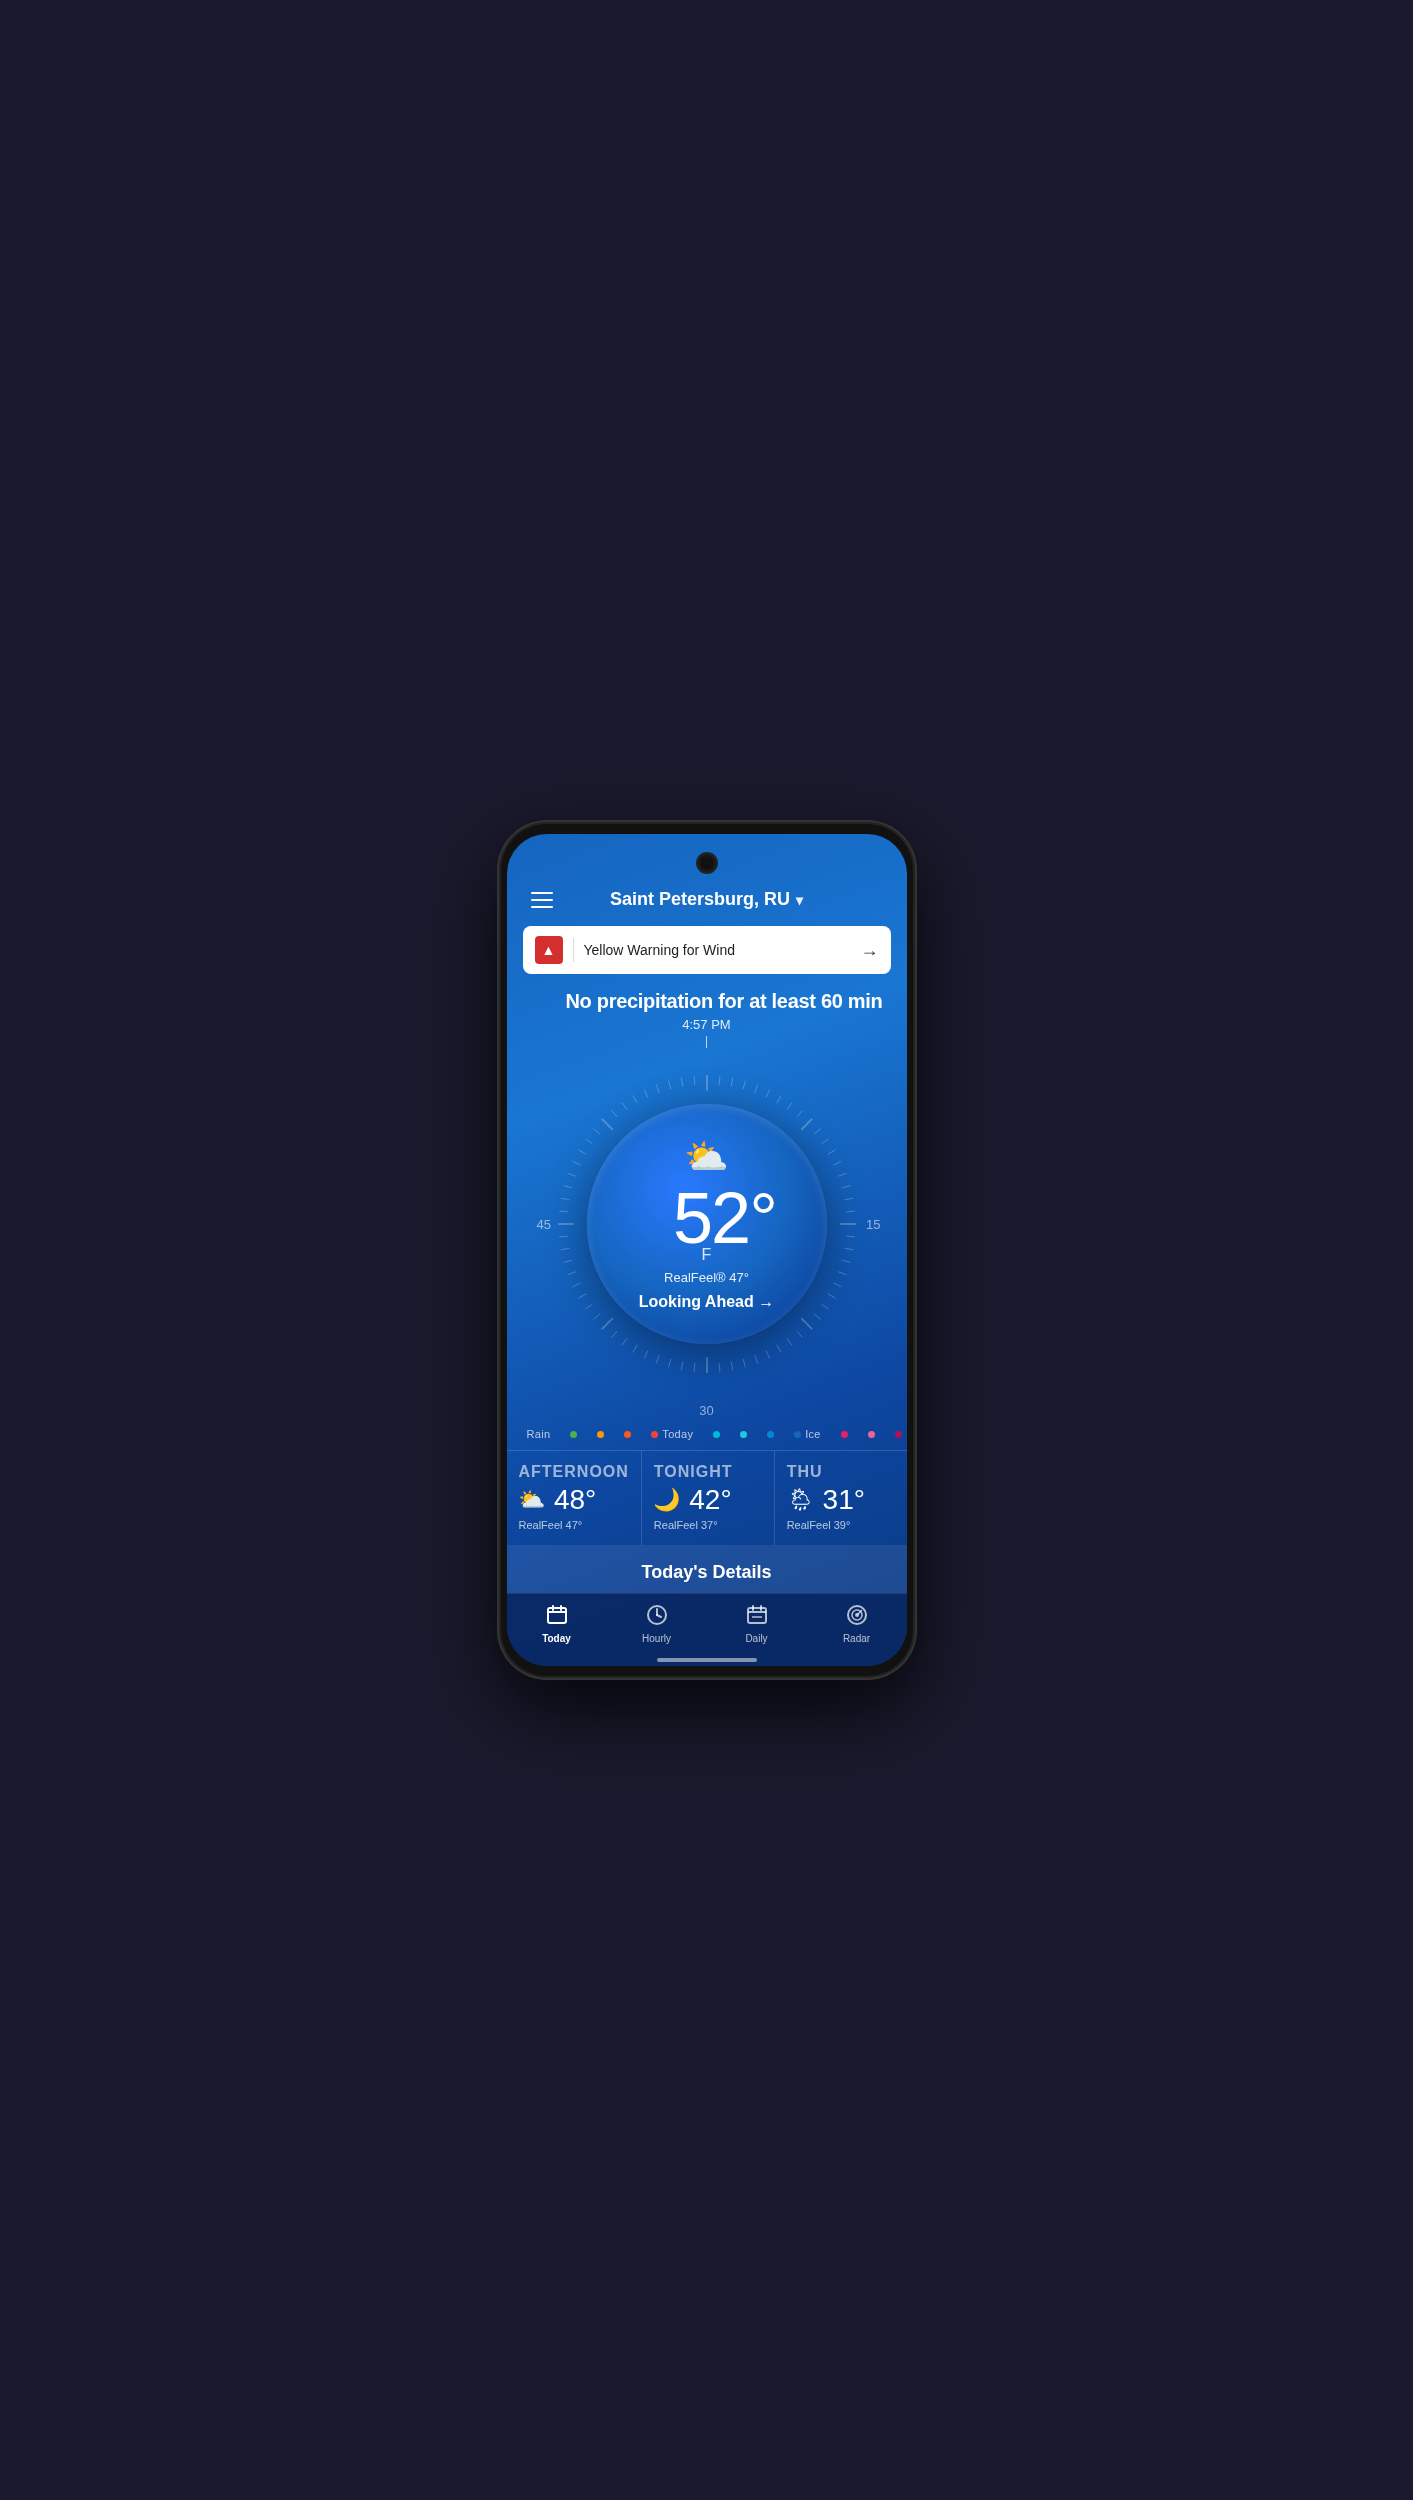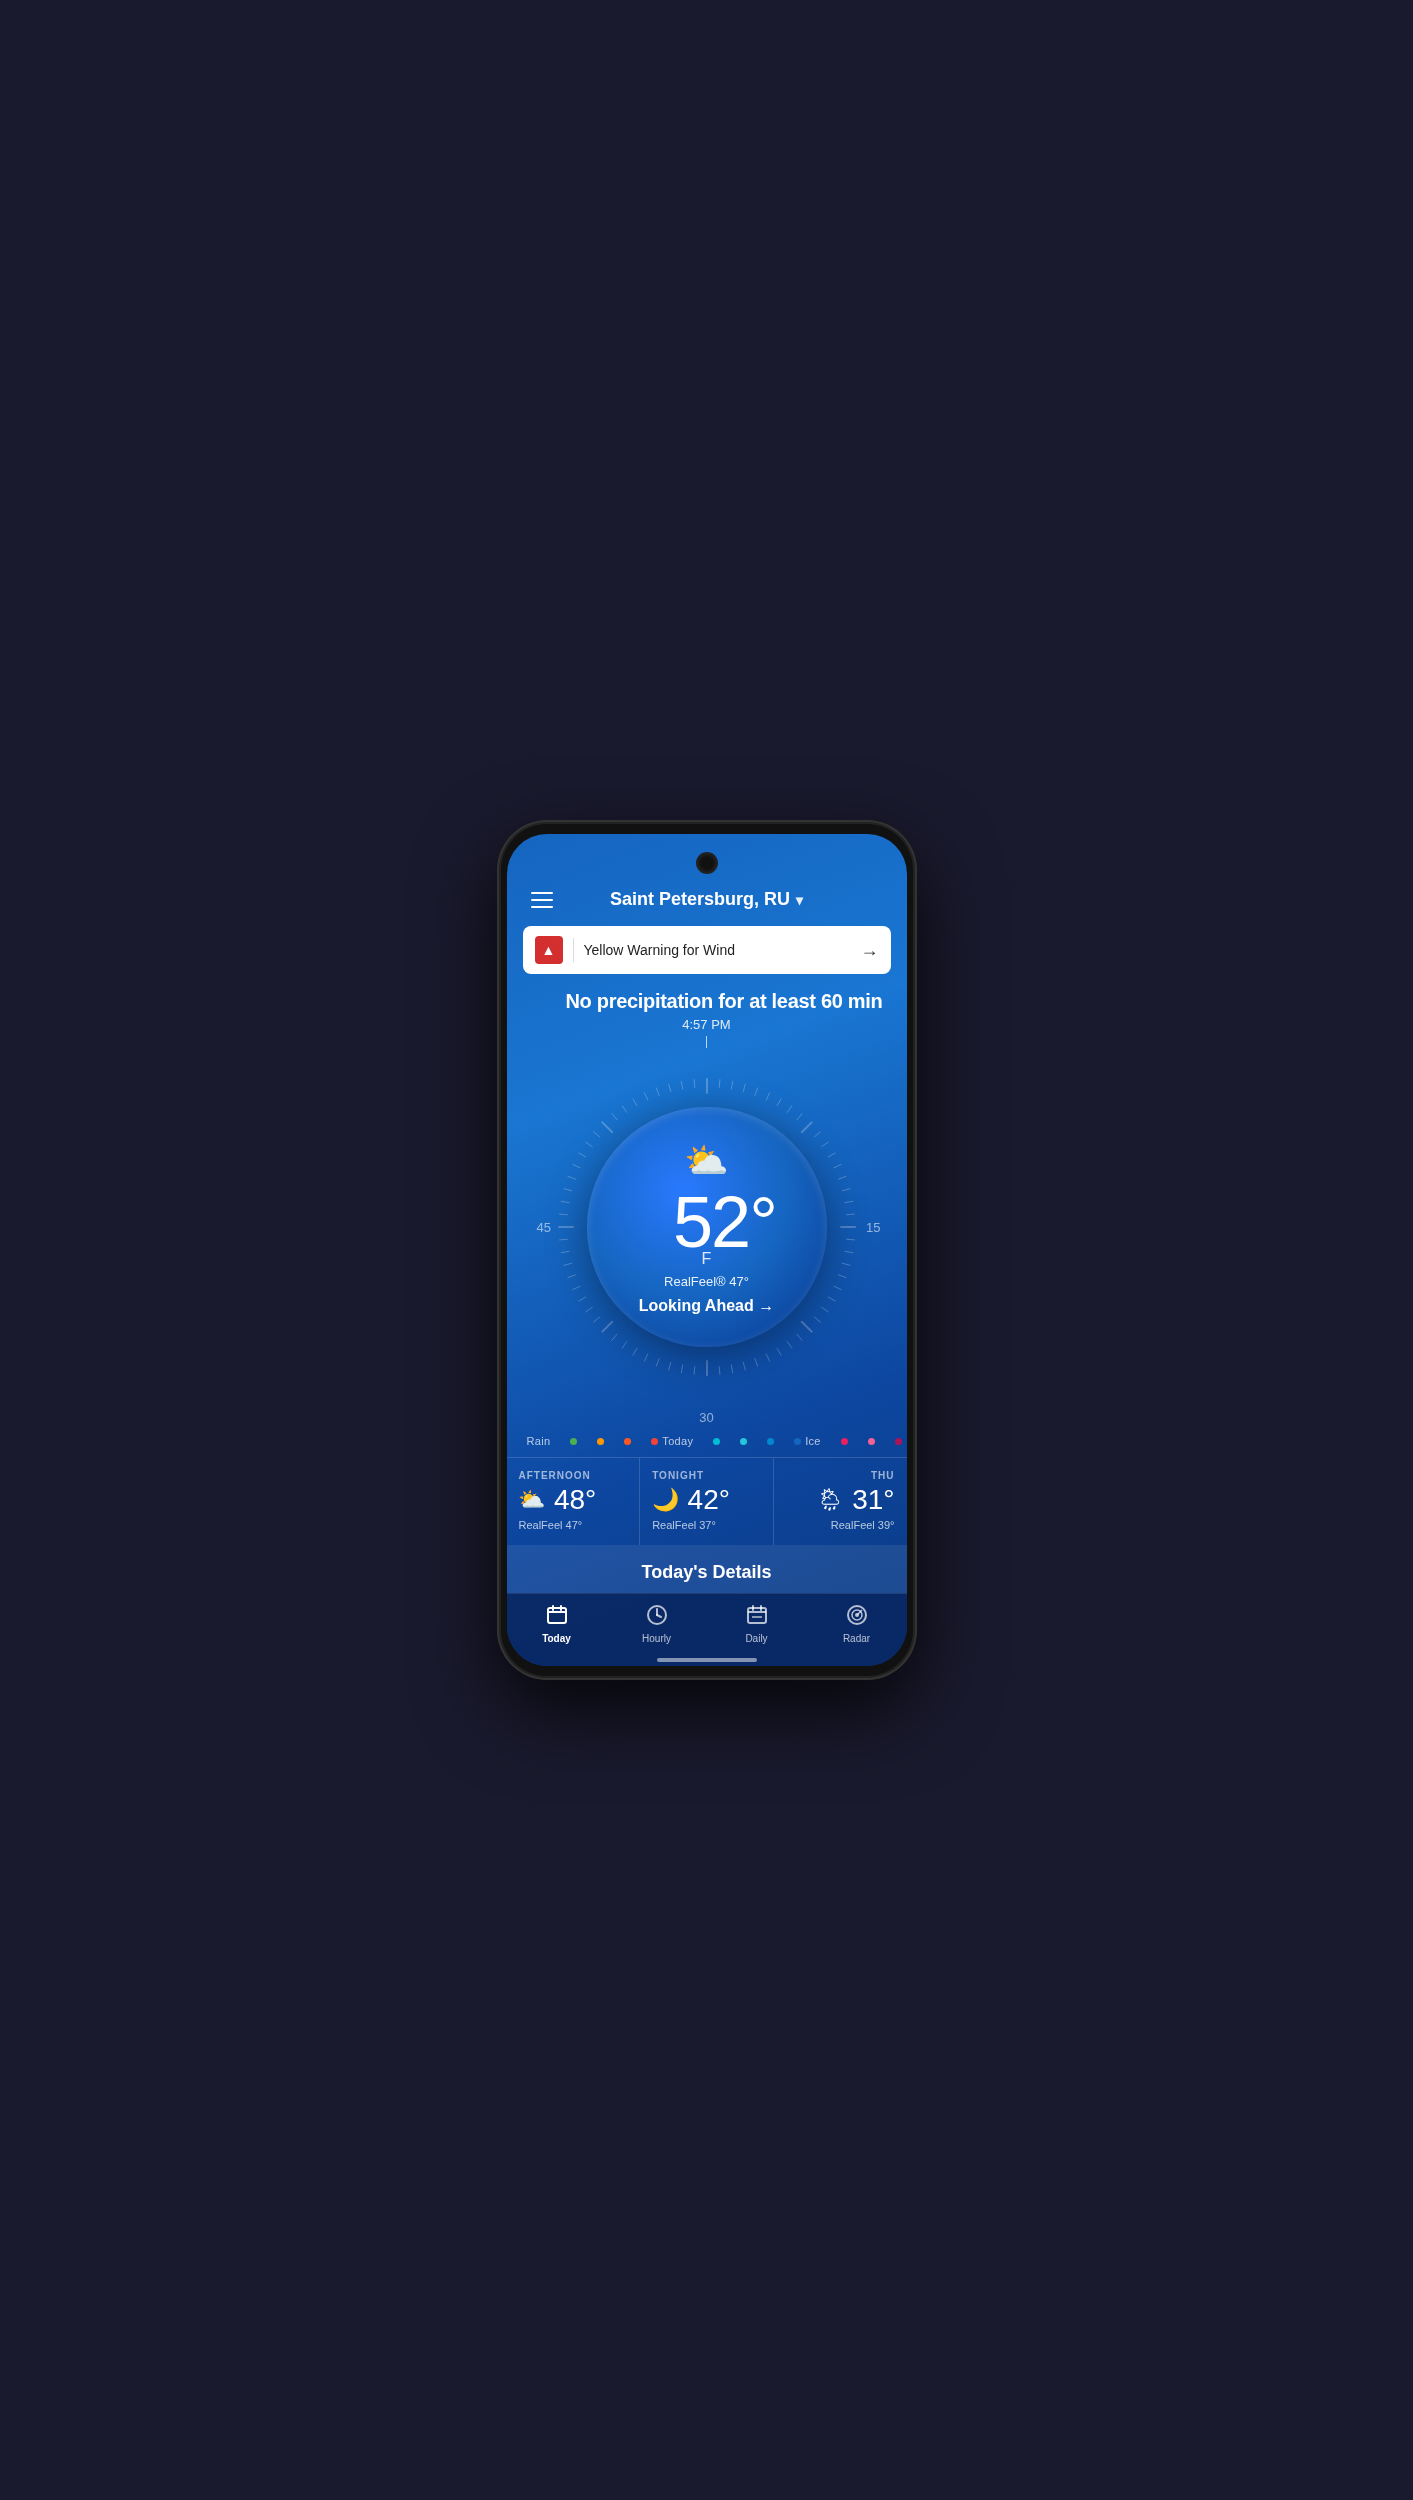--- a/index.html
+++ b/index.html
@@ -246,24 +246,23 @@
     .forecast-item {
       flex: 1;
       padding: 12px 12px 14px;
       display: flex;
       flex-direction: column;
       gap: 3px;
       border-right: 1px solid rgba(255,255,255,0.15);
     }
     .forecast-item:last-child {
       border-right: none;
-      align-items: flex-end;
     }
     .forecast-period {
-      font-size: 10px;
+      font-size: 16px;
       color: rgba(255,255,255,0.6);
       font-weight: 600;
       letter-spacing: 1px;
       text-transform: uppercase;
     }
     .forecast-temp-row {
       display: flex;
       align-items: center;
       gap: 8px;
     }

